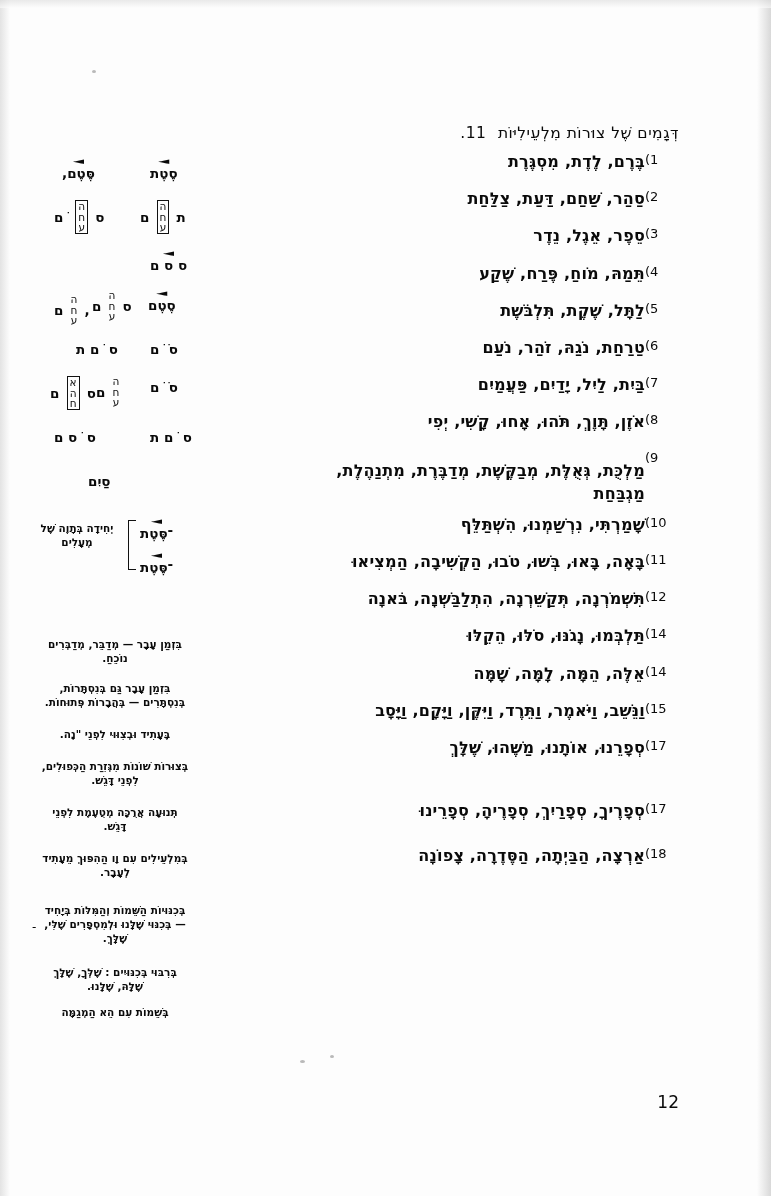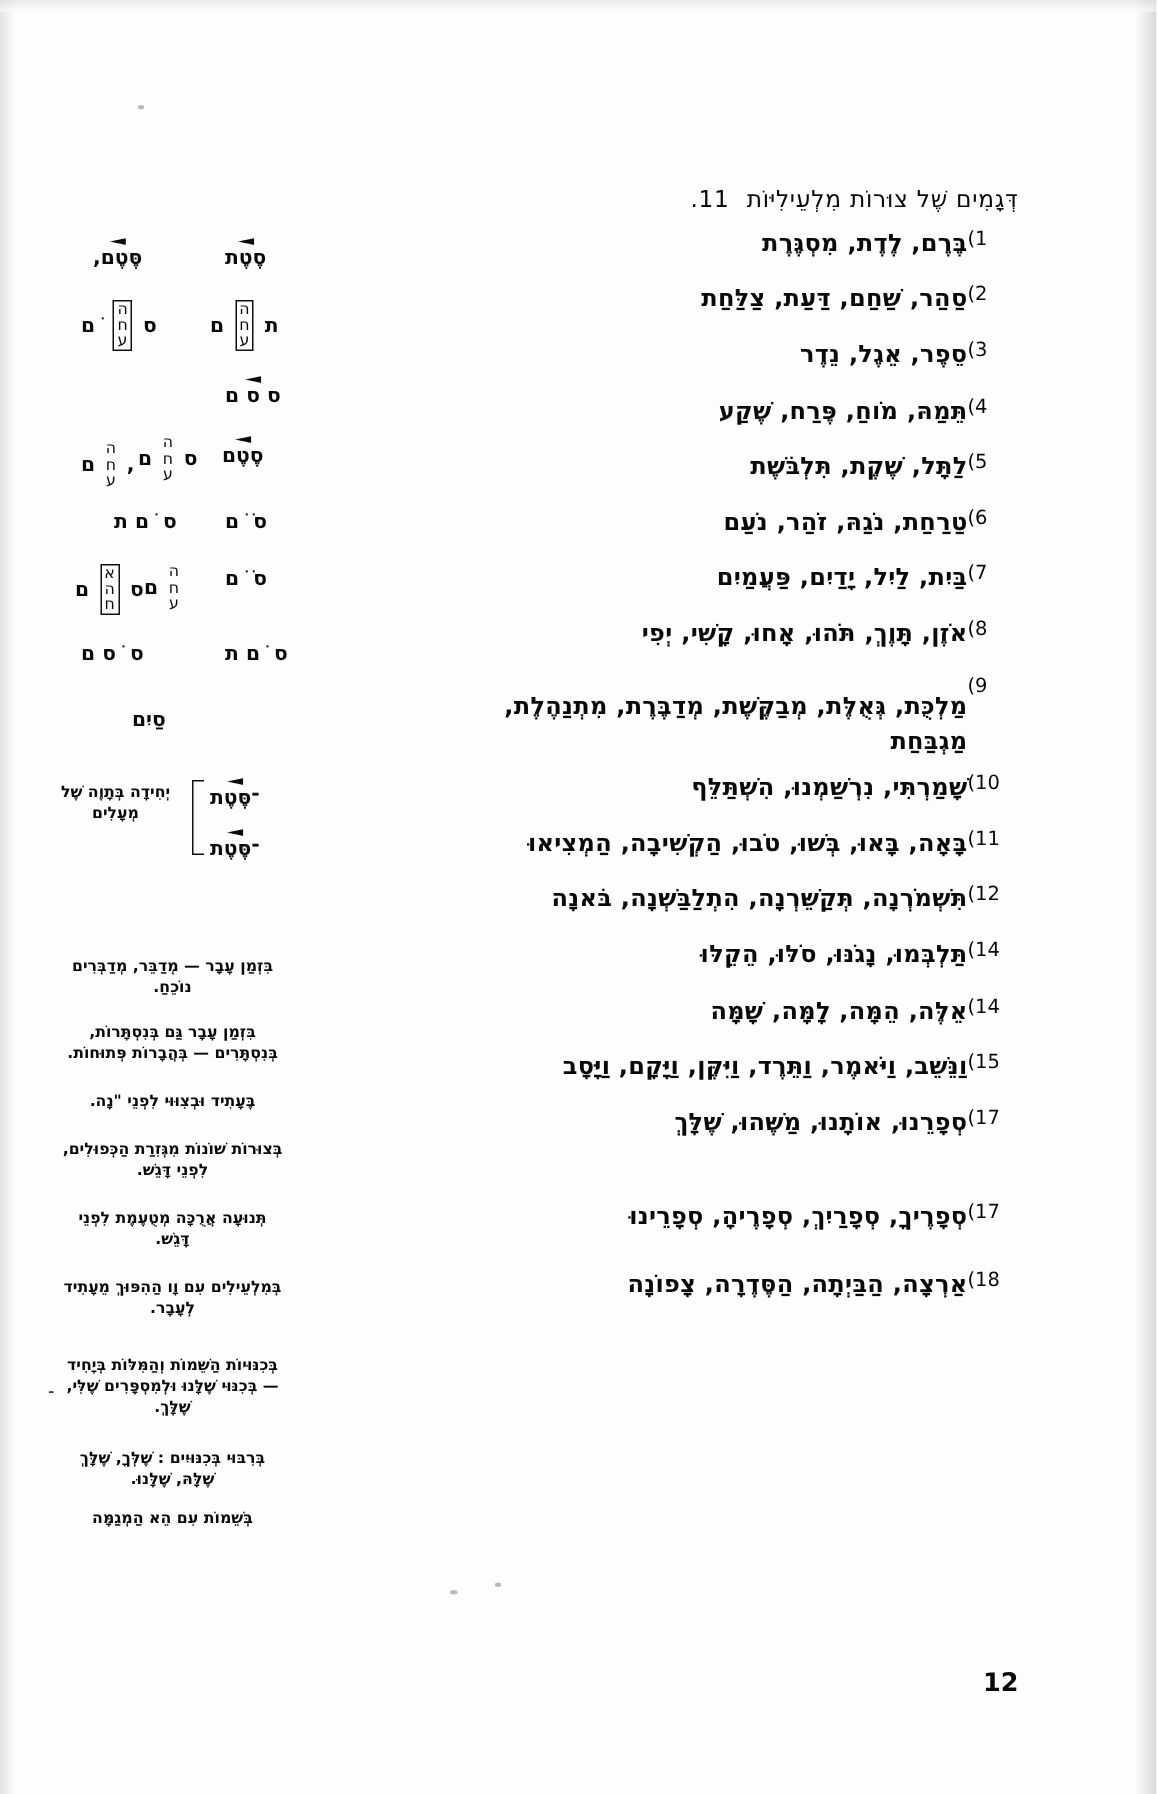--- a/index.html
+++ b/index.html
@@ -185,23 +185,23 @@
   }
   .dash {
     position: absolute;
     font-size: 12px;
   }
 
   
   .pageno {
     position: absolute;
     right: 92px;
-    bottom: 64px;
+    bottom: 84px;
     font-size: 17px;
-    font-weight: 700;
+    font-weight: 400;
   }
   .speck {
     position: absolute;
     background: #b9b9b9;
     border-radius: 50%;
   }
 </style>
 </head>
 <body>
 

